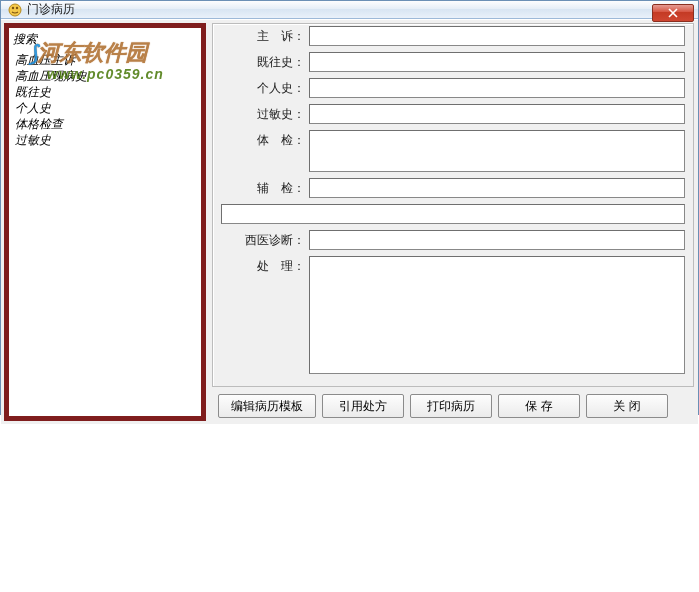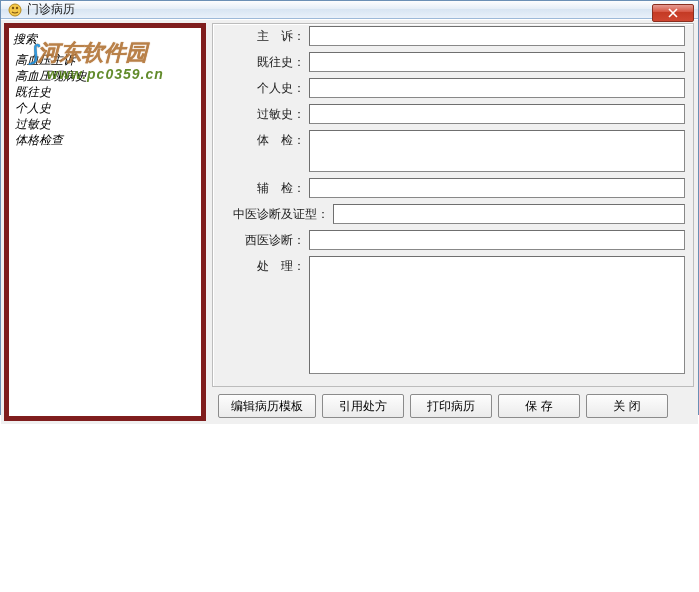--- a/index.html
+++ b/index.html
@@ -214,22 +214,22 @@
 
   <div class="body">
 
     <div class="left">
       <div class="search-row">搜索</div>
       <div class="tree">
         <div class="tree-item">高血压主诉</div>
         <div class="tree-item">高血压现病史</div>
         <div class="tree-item">既往史</div>
         <div class="tree-item">个人史</div>
+        <div class="tree-item">体格检查</div>
         <div class="tree-item">过敏史</div>
-        <div class="tree-item">体格检查</div>
       </div>
 
       <div class="watermark">
         <div class="wm-line1">
           <span class="accent">⟆</span><span>河东软件园</span>
         </div>
         <div class="wm-line2">www.pc0359.cn</div>
       </div>
     </div>
 
@@ -261,21 +261,20 @@
           <div class="form-label">体　检：</div>
           <textarea class="form-textarea ta-med" style=""></textarea>
         </div>
 
         <div class="form-row">
           <div class="form-label">辅　检：</div>
           <input class="form-input" value="" style="">
         </div>
 
         <div class="form-row">
-          <div class="form-label" style="width:112px">中医诊断及证型：</div>
           <input class="form-input" value="" style="">
         </div>
 
         <div class="form-row">
           <div class="form-label">西医诊断：</div>
           <input class="form-input" value="" style="">
         </div>
 
         <div class="form-row">
           <div class="form-label">处　理：</div>

